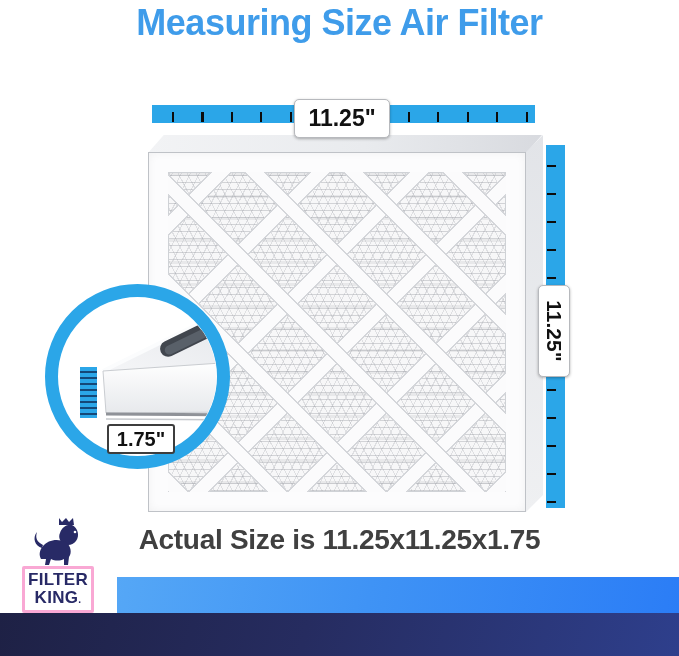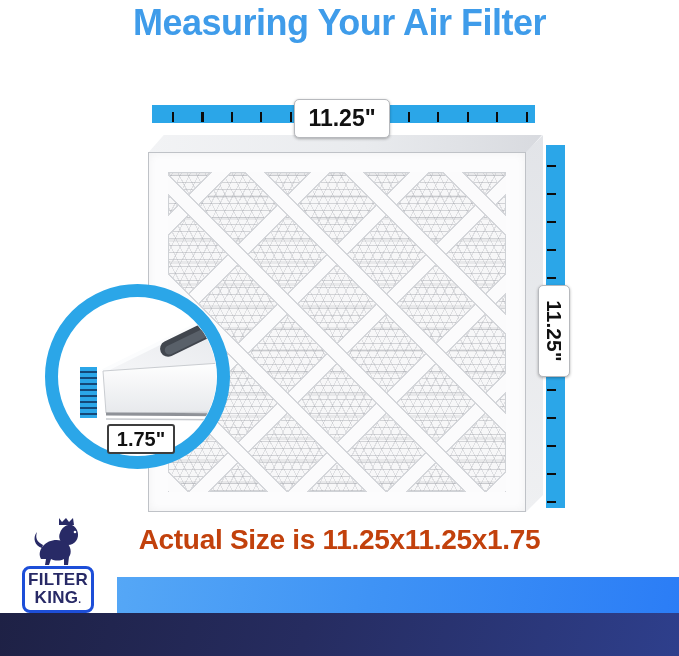--- a/index.html
+++ b/index.html
@@ -14,21 +14,21 @@
     color:#3f9cea;text-align:center;line-height:46px;
   }
   .nominal{
     position:absolute;top:54px;left:0;width:679px;height:38px;
     font-size:30px;font-weight:bold;letter-spacing:-0.3px;
     color:#0b0b0b;text-align:center;line-height:38px;
   }
   .actual{
     position:absolute;top:521px;left:0;width:679px;height:38px;
     font-size:28px;font-weight:bold;letter-spacing:-0.3px;
-    color:#c2410c;text-align:center;line-height:38px;
+    color:#404040;text-align:center;line-height:38px;
   }
   
   .ruler-h{
     position:absolute;left:152px;top:105px;width:383px;height:18px;
     background:#2ba6e8;
   }
   .ruler-h .ticks{
     position:absolute;left:0;bottom:1px;width:100%;height:10px;
     background-image:repeating-linear-gradient(to right,#0c0c0c 0 2px,transparent 2px 29.5px);
     background-position:20px 0;
@@ -97,40 +97,40 @@
     background-image:repeating-linear-gradient(to bottom,transparent 0 4px,rgba(14,48,92,0.8) 4px 6px);
   }
   .label-d{
     left:107px;top:424px;width:64px;height:26px;font-size:20px;
     border:2px solid #3d3d3d;border-radius:3px;box-shadow:none;z-index:8;
   }
   
   .lion-svg{position:absolute;left:28px;top:516px;width:56px;height:50px;z-index:3;}
   .logo-box{
     position:absolute;left:22px;top:566px;width:72px;height:47px;z-index:3;
-    background:#fff;border:3px solid #1d4ed8;border-radius:8px;box-sizing:border-box;
+    background:#fff;border:3px solid #f9a8d4;border-radius:2px;box-sizing:border-box;
     display:flex;flex-direction:column;align-items:center;justify-content:center;
     color:#282a66;font-weight:bold;font-size:17px;line-height:18px;letter-spacing:0.3px;
   }
   .logo-box .dot{font-size:10px;vertical-align:baseline;}
   .bar-blue{
     position:absolute;left:117px;top:577px;width:562px;height:36px;
     background:linear-gradient(100deg,#55a7f6 0%,#3f93f5 45%,#2b7df6 100%);
   }
   .bar-navy{
     position:absolute;left:0;top:613px;width:679px;height:43px;
     background:linear-gradient(105deg,#1e2145 0%,#262c60 45%,#2e3f8c 100%);
   }
 </style>
 </head>
 <body>
 
 <div class="canvas">
 
-  <div class="title">Measuring Your Air Filter</div>
+  <div class="title">Measuring Size Air Filter</div>
 
   <div class="ruler-h">
     <div class="ticks"></div>
   </div>
 
   <div class="filter-top"></div>
   <div class="filter-side"></div>
   <div class="filter-front">
     <div class="filter-mesh"></div>
     <div class="filter-lattice"></div>

